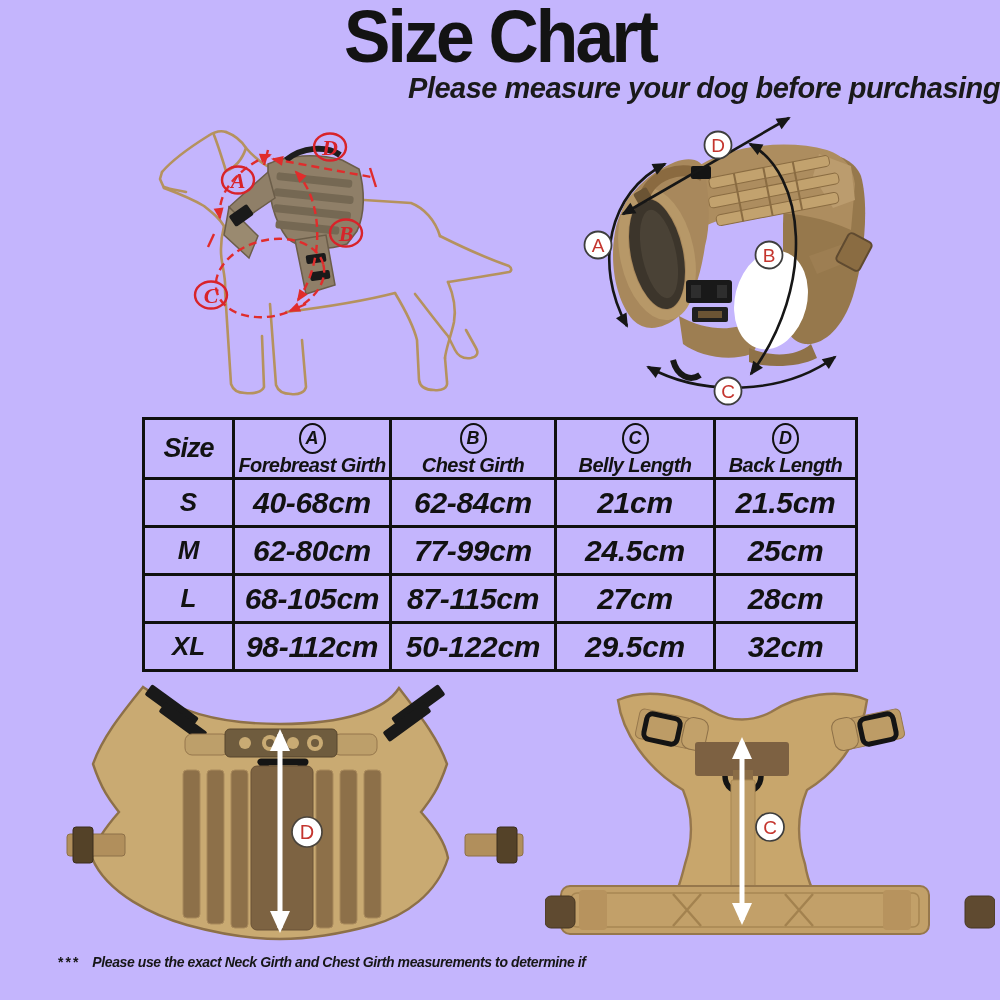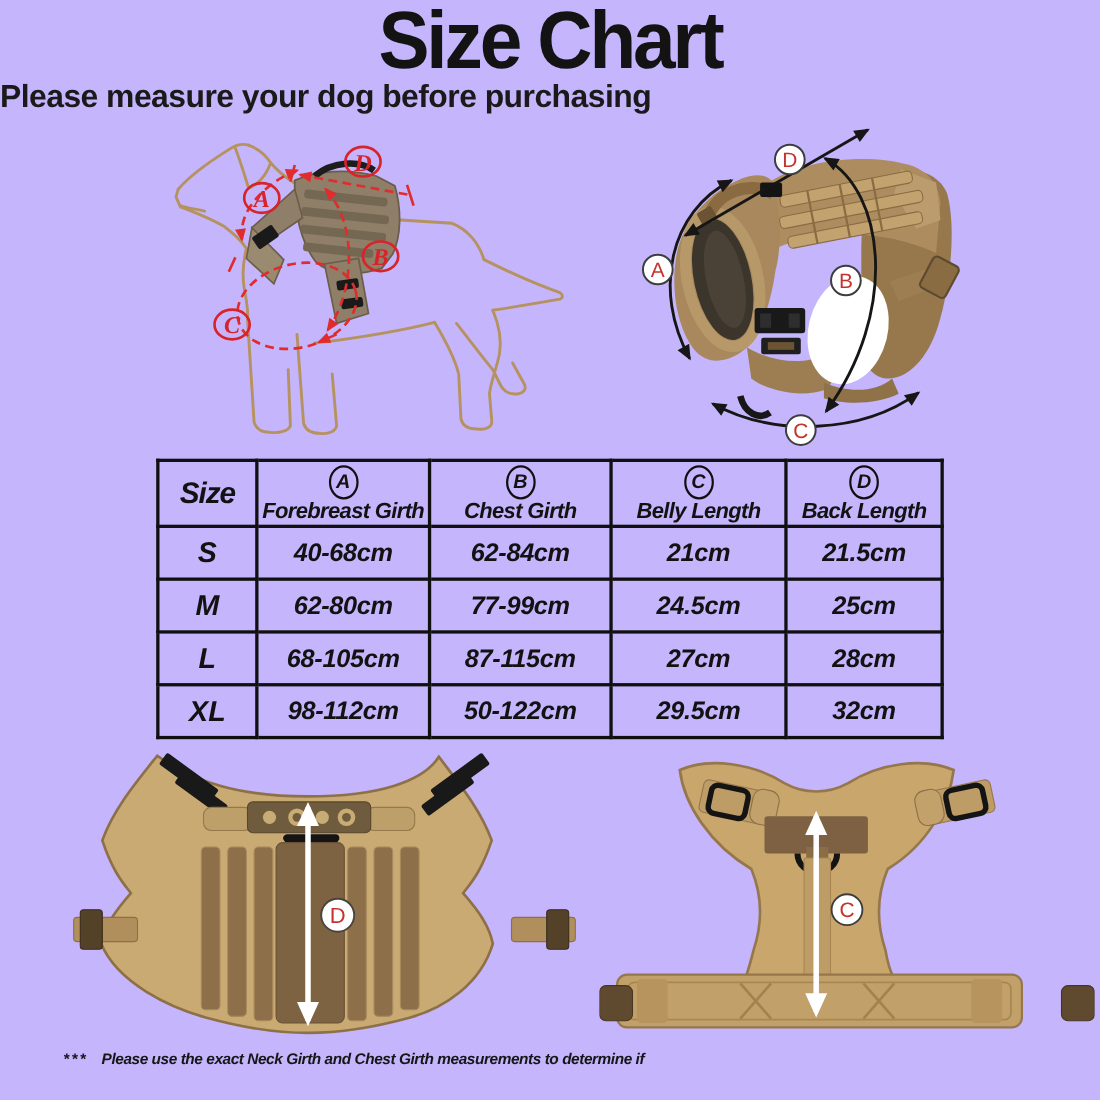--- a/index.html
+++ b/index.html
@@ -2,43 +2,43 @@
 <html><head>
 <meta charset="utf-8">
 <style>
   html,body{margin:0;padding:0;background:#fff;}
   .canvas{position:relative;width:1000px;height:1000px;background:#c4b5fd;overflow:hidden;
           font-family:"Liberation Sans", sans-serif;color:#141414;}
   
   .title{position:absolute;top:-6px;left:0;width:1000px;text-align:center;
          font-size:74px;font-weight:700;letter-spacing:-3px;color:#131313;
          transform:scaleX(.94);font-style:normal;}
-  .subtitle{position:absolute;top:72px;left:0;width:1000px;text-align:left;
-            font-size:29px;font-weight:700;color:#1a1a1a;letter-spacing:-.5px;}
+  .subtitle{position:absolute;top:72px;left:0;width:1000px;text-align:right;
+            font-size:29px;font-weight:700;font-style:italic;color:#1a1a1a;letter-spacing:-.5px;}
   
   .diagram{position:absolute;}
   .dog-diagram{left:118px;top:108px;width:432px;height:302px;}
   .harness-diagram{left:553px;top:104px;width:447px;height:316px;}
   .back-view{left:65px;top:672px;width:460px;height:285px;}
   .belly-view{left:545px;top:680px;width:450px;height:275px;}
   
   .size-table-wrap{position:absolute;left:142px;top:417px;width:713px;}
   table.size-table{border-collapse:collapse;table-layout:fixed;width:713px;}
   table.size-table td,table.size-table th{border:3px solid #101010;text-align:center;vertical-align:middle;
         padding:0;font-style:italic;font-weight:700;color:#121212;}
   .col-size{width:90px;}.col-a{width:157px;}.col-b{width:165px;}.col-c{width:159px;}.col-d{width:142px;}
   tr.hdr{height:60px;}
   tr.data{height:48px;}
   .hdr-size{font-size:27px;letter-spacing:-1px;}
   .hdr-cell .circ{display:inline-flex;align-items:center;justify-content:center;
         width:23px;height:27px;border:2.5px solid #101010;border-radius:50%;
         font-size:18px;font-style:italic;font-weight:700;line-height:1;margin-top:2px;}
   .hdr-cell .lbl{font-size:20px;letter-spacing:-.6px;white-space:nowrap;margin-top:0px;}
   .cell-size{font-size:26px;}
-  .cell-val{font-size:23px;letter-spacing:-.3px;}
+  .cell-val{font-size:30px;letter-spacing:-.3px;}
   
   .footnote{position:absolute;left:58px;top:949px;width:912px;
             font-size:14px;font-style:italic;font-weight:700;color:#161616;line-height:26px;letter-spacing:-.4px;}
   .footnote .stars{font-style:normal;letter-spacing:2px;margin-right:12px;}
   svg text{user-select:none;}
 </style>
 </head>
 <body>
 
 <div class="canvas">

